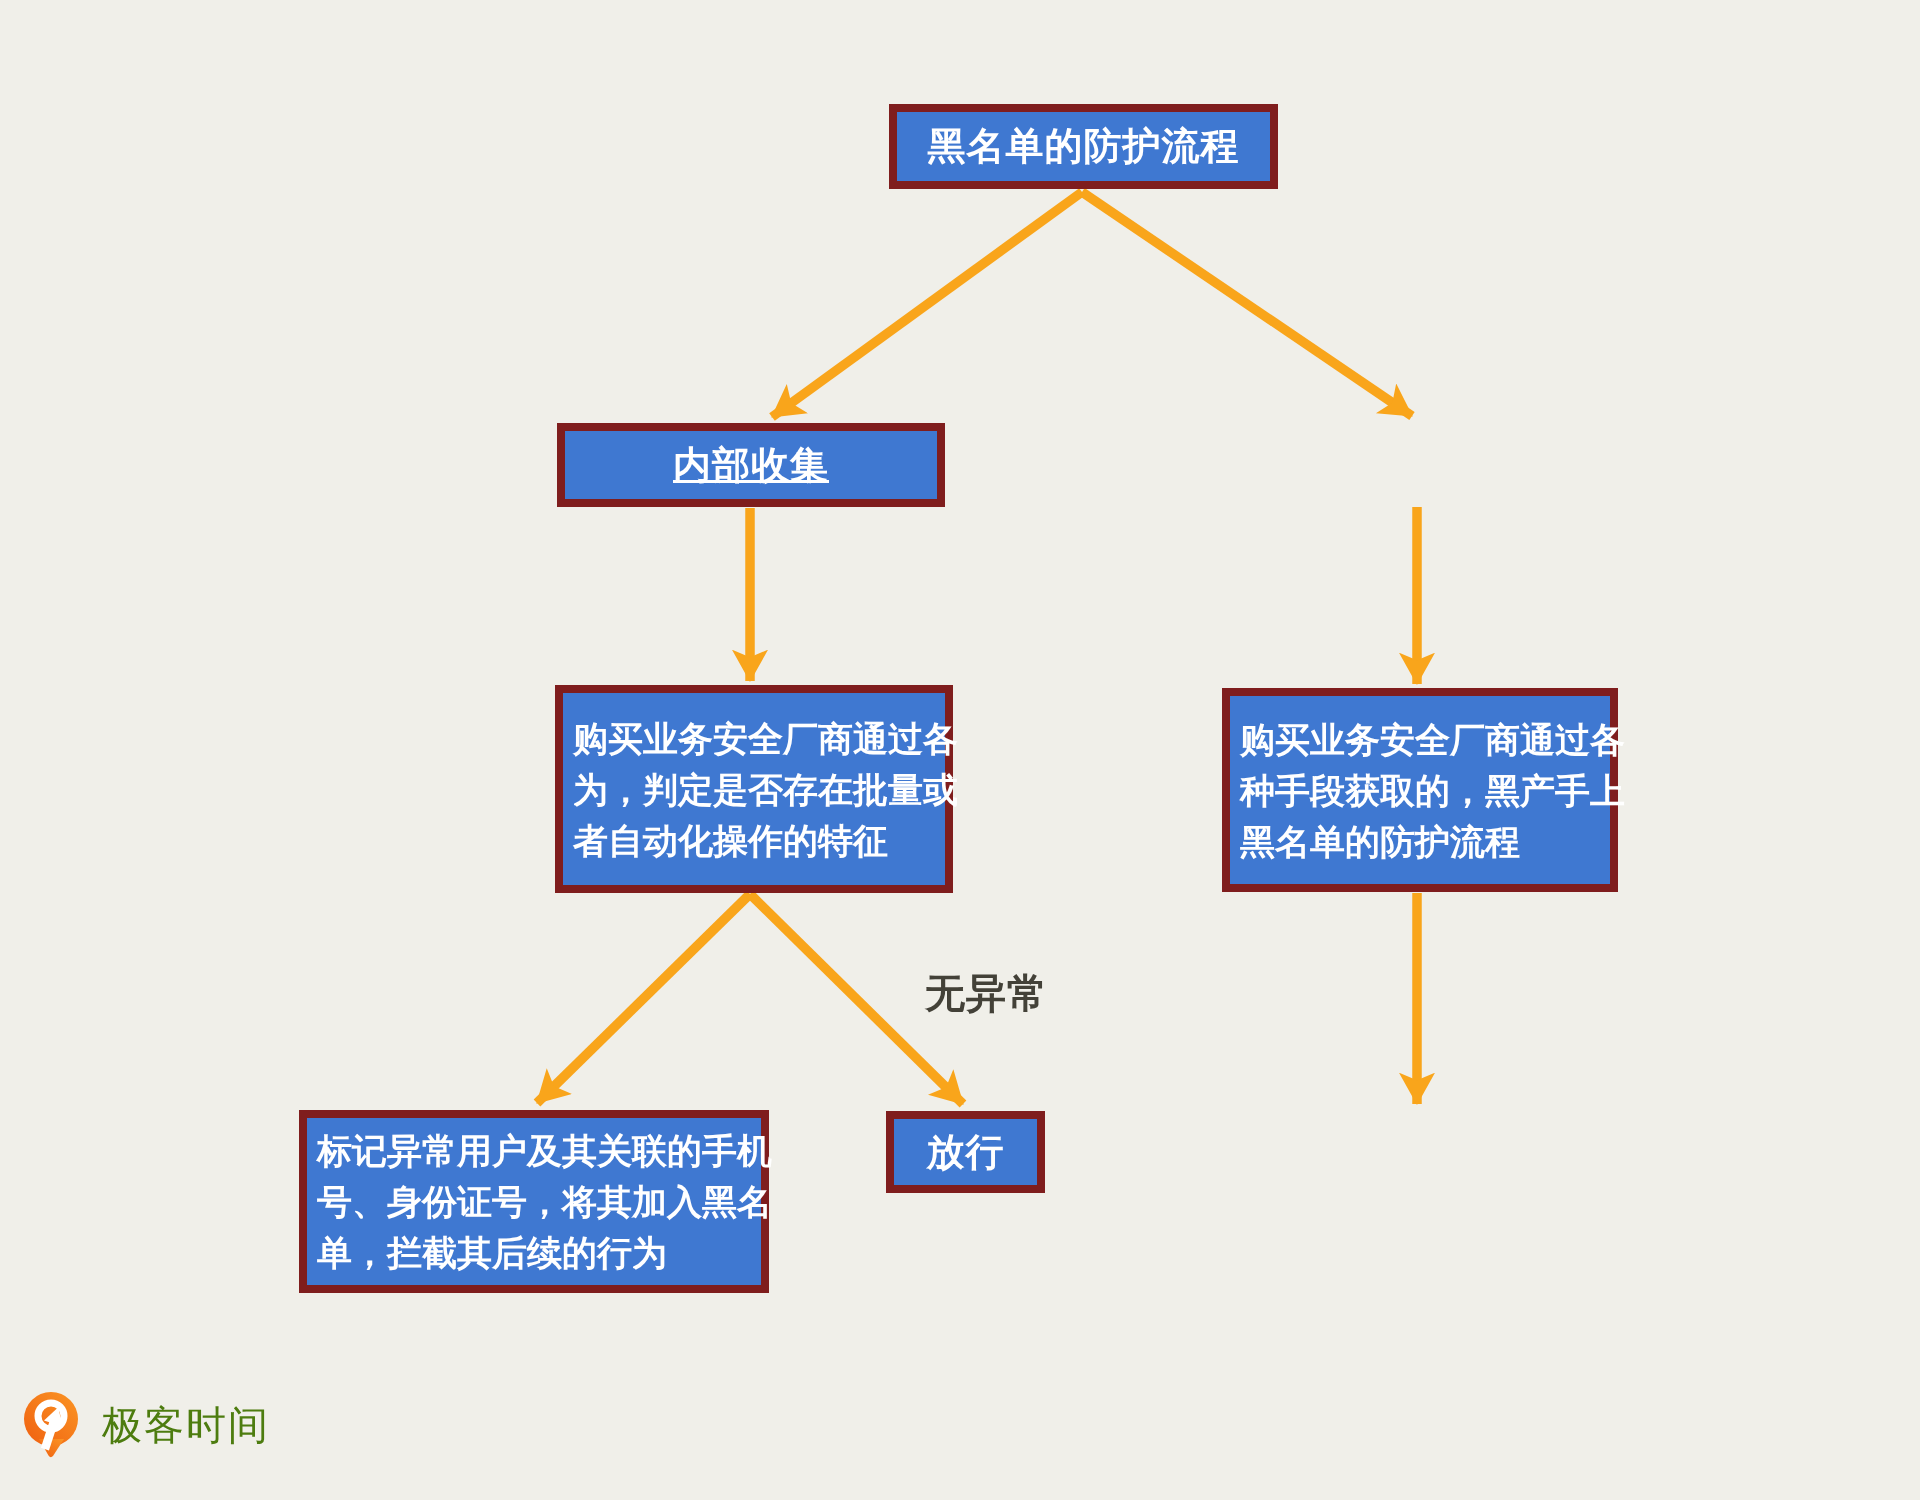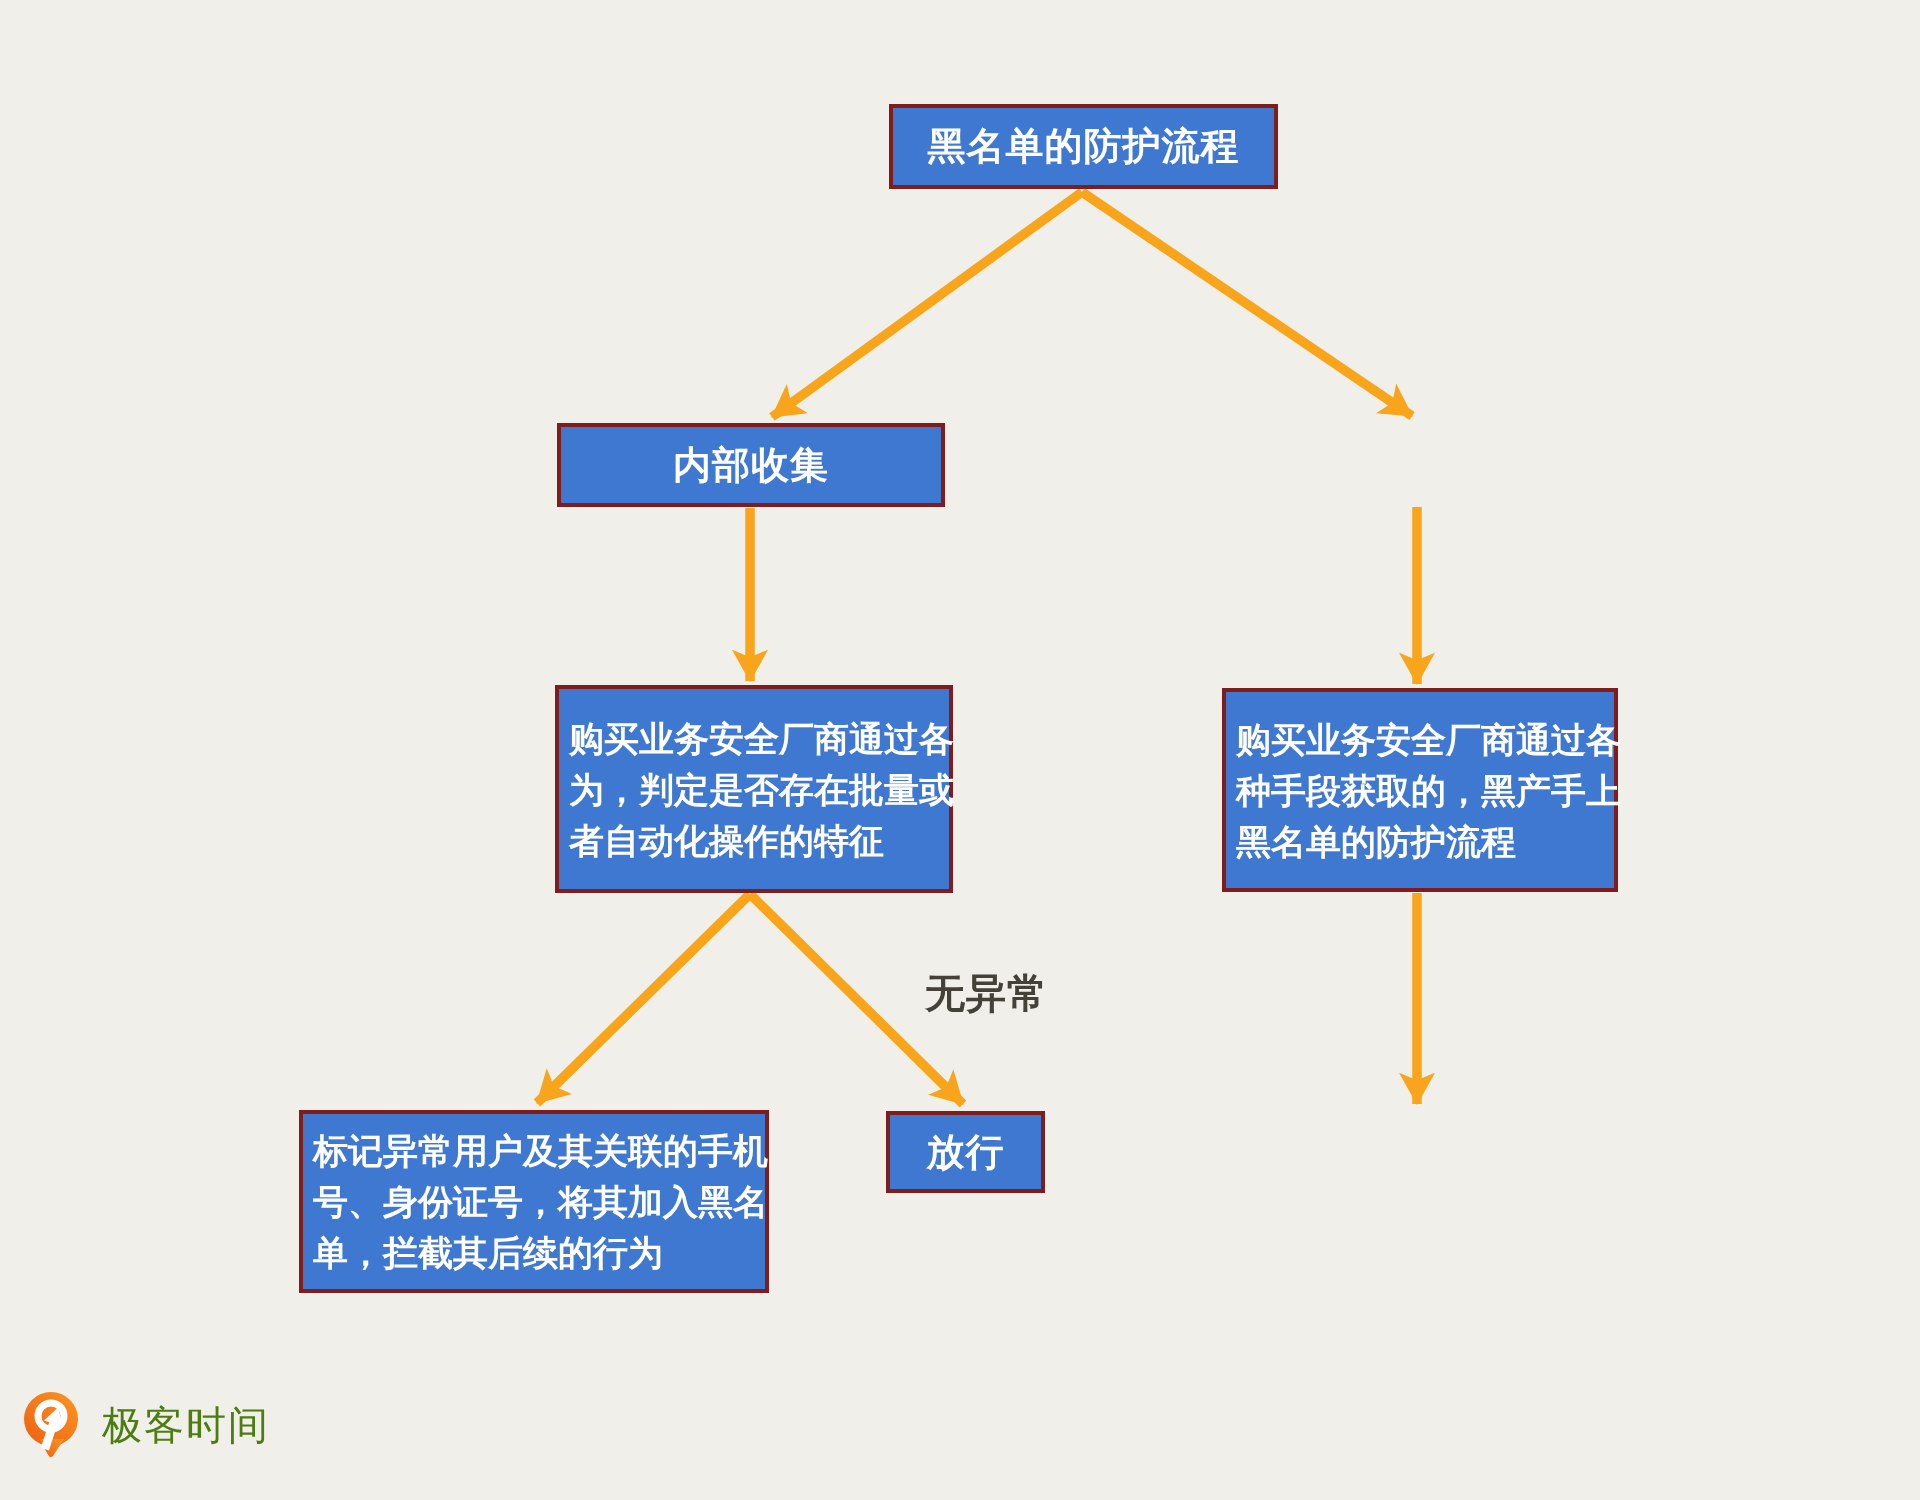--- a/index.html
+++ b/index.html
@@ -14,21 +14,21 @@
     overflow:hidden;
   }
   .connectors{
     position:absolute;left:0;top:0;width:1920px;height:1500px;
     z-index:0;
   }
   .node{
     position:absolute;
     box-sizing:border-box;
     background:#3f78d1;
-    border:4px solid #7f1d1d;
+    border:8px solid #7f1d1d;
     color:#ffffff;
     display:flex;
     align-items:center;
     justify-content:center;
     font-weight:700;
     z-index:2;
   }
   .node--single{
     font-size:38px;
     letter-spacing:1px;
@@ -47,21 +47,21 @@
     position:absolute;
     font-size:40px;
     font-weight:700;
     color:#434138;
     letter-spacing:1px;
     z-index:2;
     white-space:nowrap;
   }
   
   #n-title     {left:889px;  top:104px;  width:389px; height:85px;}
-  #n-internal  {left:557px;  top:423px;  width:388px; height:84px;}
+  #n-internal  {left:557px;  top:423px;  width:388px; height:84px;text-decoration:underline;}
   #n-external  {left:1222px; top:422px;  width:391px; height:84px;}
   #n-internal-detail{left:555px; top:685px; width:398px; height:208px;}
   #n-external-detail{left:1222px; top:688px; width:396px; height:204px;}
   #n-mark      {left:299px;  top:1110px; width:470px; height:183px;}
   #n-release   {left:886px;  top:1111px; width:159px; height:82px;}
   #n-blacklist {left:1298px; top:1109px; width:239px; height:115px; font-size:36px;}
   #lbl-abnormal{left:328px;  top:968px;}
   #lbl-normal  {left:925px;  top:966px;}
   .logo{
     position:absolute;left:20px;top:1390px;height:70px;

